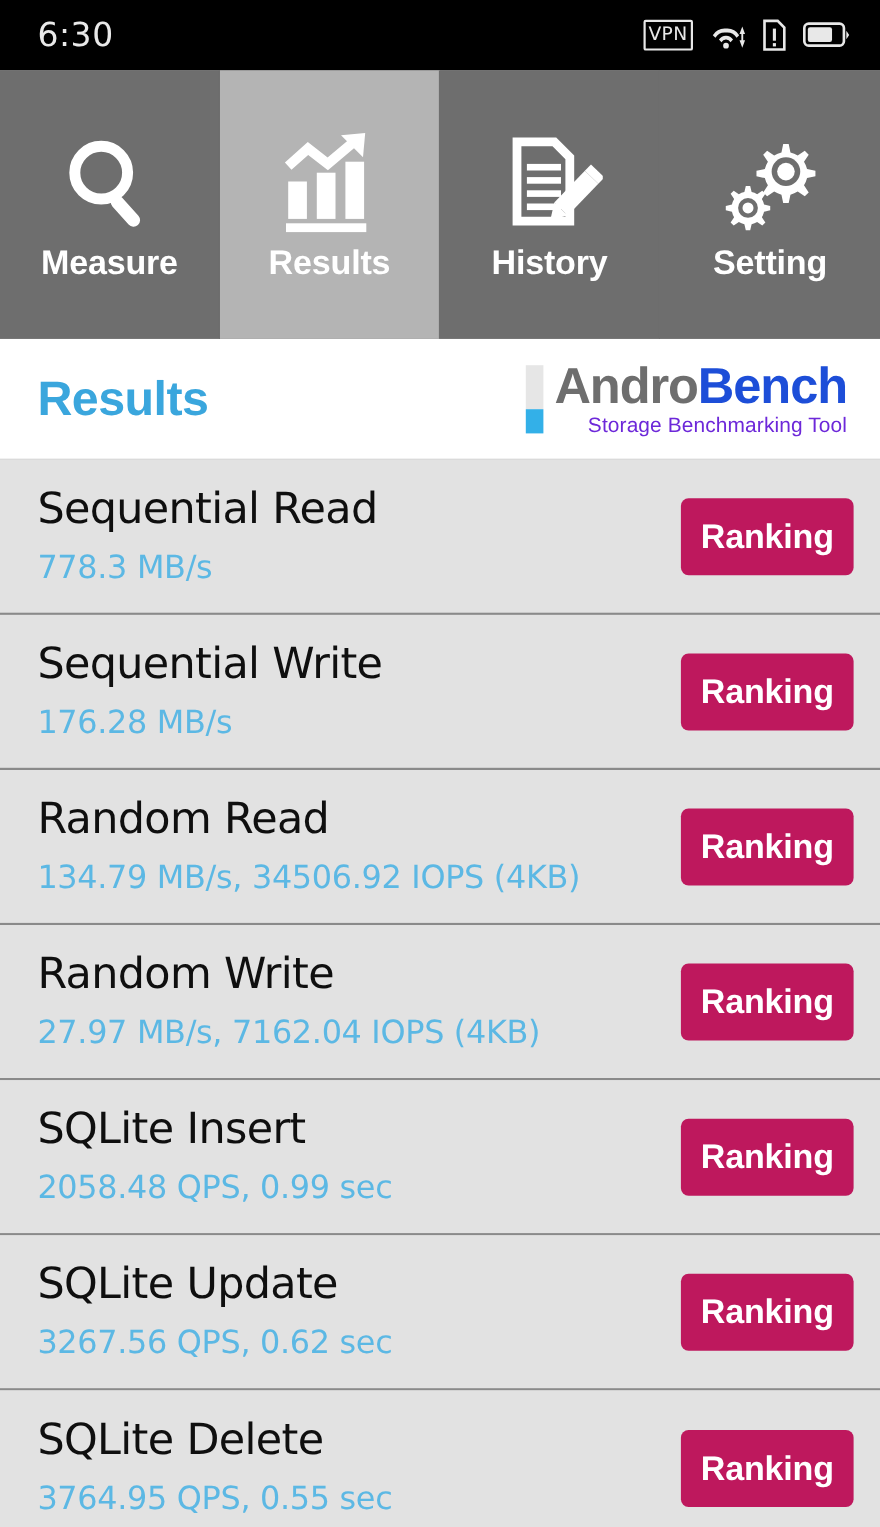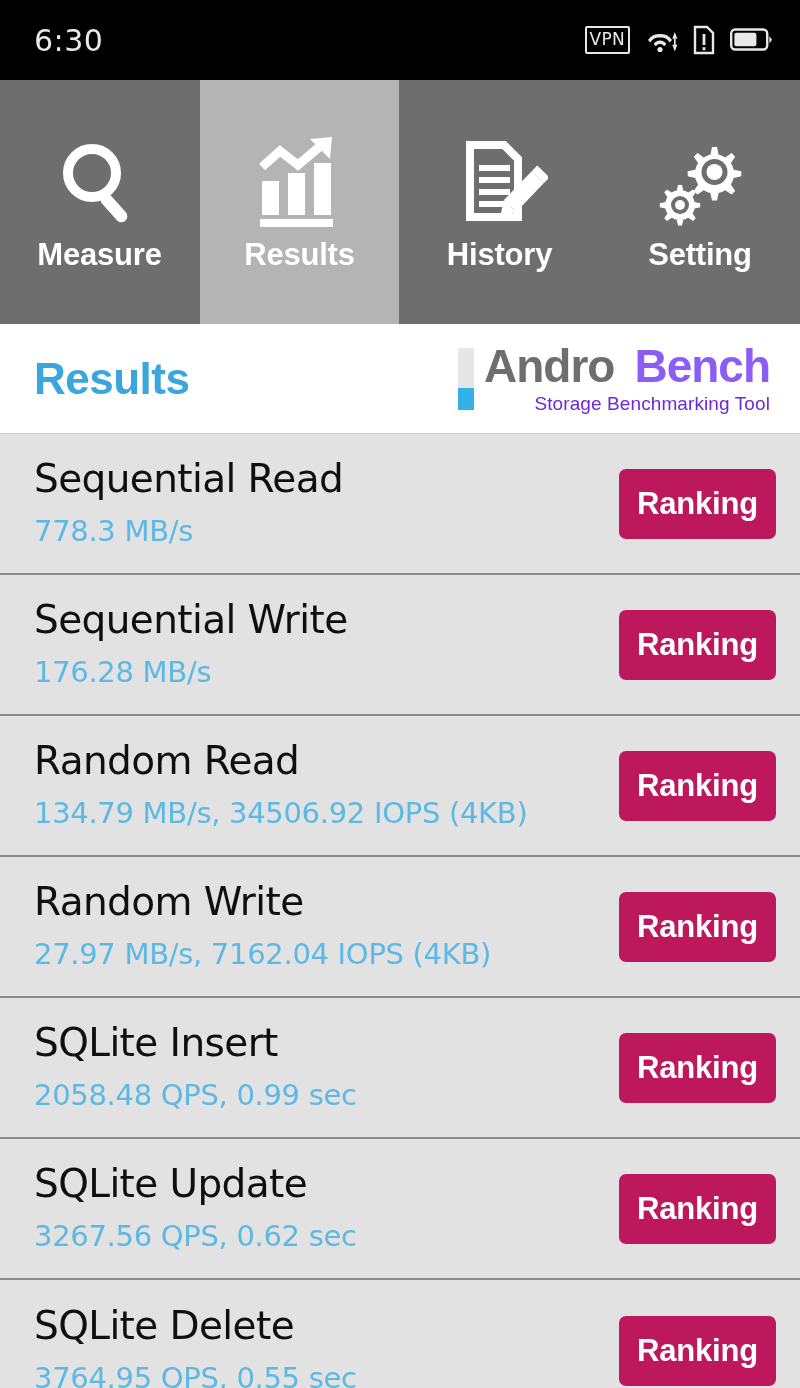--- a/index.html
+++ b/index.html
@@ -6,21 +6,21 @@
   html, body {
     width: 800px; height: 1388px;
     background: #e2e2e2;
     font-family: "DejaVu Sans", sans-serif;
     overflow: hidden;
   }
   .phone { position: relative; width: 800px; height: 1388px; background: #e2e2e2; }
 
   
   .statusbar {
-    height: 80px; background: #000; color: #e8e8e8;
+    height: 64px; background: #000; color: #e8e8e8;
     display: flex; align-items: center; justify-content: space-between;
     padding: 0 26px 0 34px;
   }
   .status-time { font-size: 30px; font-family: "DejaVu Sans", sans-serif; letter-spacing: .5px; color: #e9e9e9; }
   .status-icons { display: flex; align-items: center; gap: 14px; }
   .icon-vpn {
     border: 2.5px solid #e8e8e8; border-radius: 2px;
     font-size: 17px; line-height: 1; padding: 3px 3px 4px 3px;
     font-weight: normal; letter-spacing: .3px; color: #e8e8e8;
     font-family: "DejaVu Sans", sans-serif;
@@ -54,21 +54,21 @@
     font-family: "Liberation Sans", sans-serif; letter-spacing: -0.5px;
   }
   .logo { display: flex; align-items: center; gap: 10px; }
   .logo-mark { width: 16px; height: 62px; display: flex; flex-direction: column; }
   .logo-mark .lm-top { flex: 2; background: #e6e6e6; }
   .logo-mark .lm-bot { flex: 1.1; background: #33b0e8; }
   .logo-text { display: flex; flex-direction: column; align-items: flex-end; }
   .logo-word { font-size: 46px; font-weight: bold; line-height: 1;
     font-family: "Liberation Sans", sans-serif; letter-spacing: -1px; }
   .logo-word .andro { color: #6e6e6e; }
-  .logo-word .bench { color: #8b5cf6; margin-left: 20px; }
+  .logo-word .bench { color: #1d4ed8; }
   .logo-tag { font-size: 19px; color: #6d28d9; margin-top: 4px;
     font-family: "Liberation Sans", sans-serif; letter-spacing: .1px; }
 
   
   .results-list { background: #e2e2e2; }
   .result-row {
     position: relative; height: 141px; background: #e2e2e2;
     display: flex; align-items: center; justify-content: space-between;
     padding: 0 24px 0 34px;
     border-bottom: 2px solid #8a8a8a;

